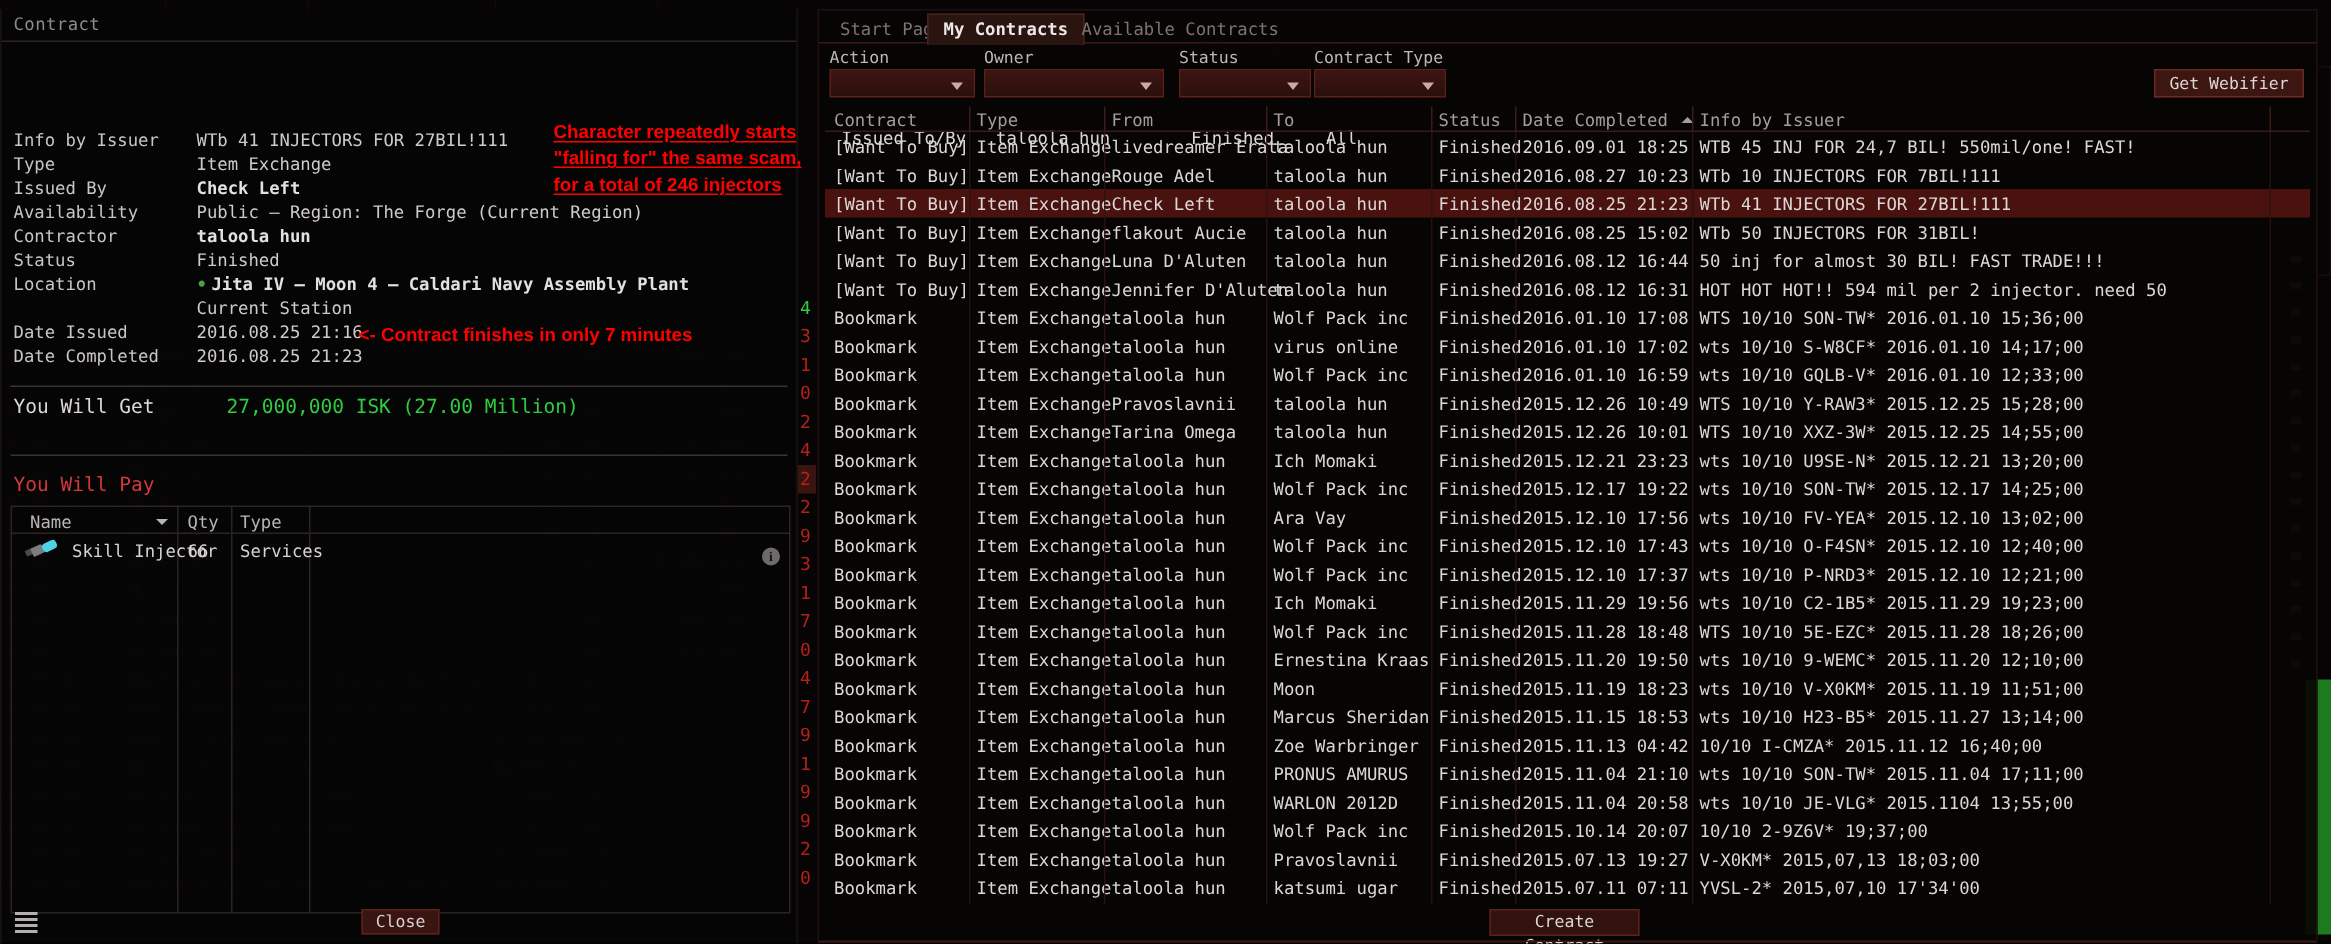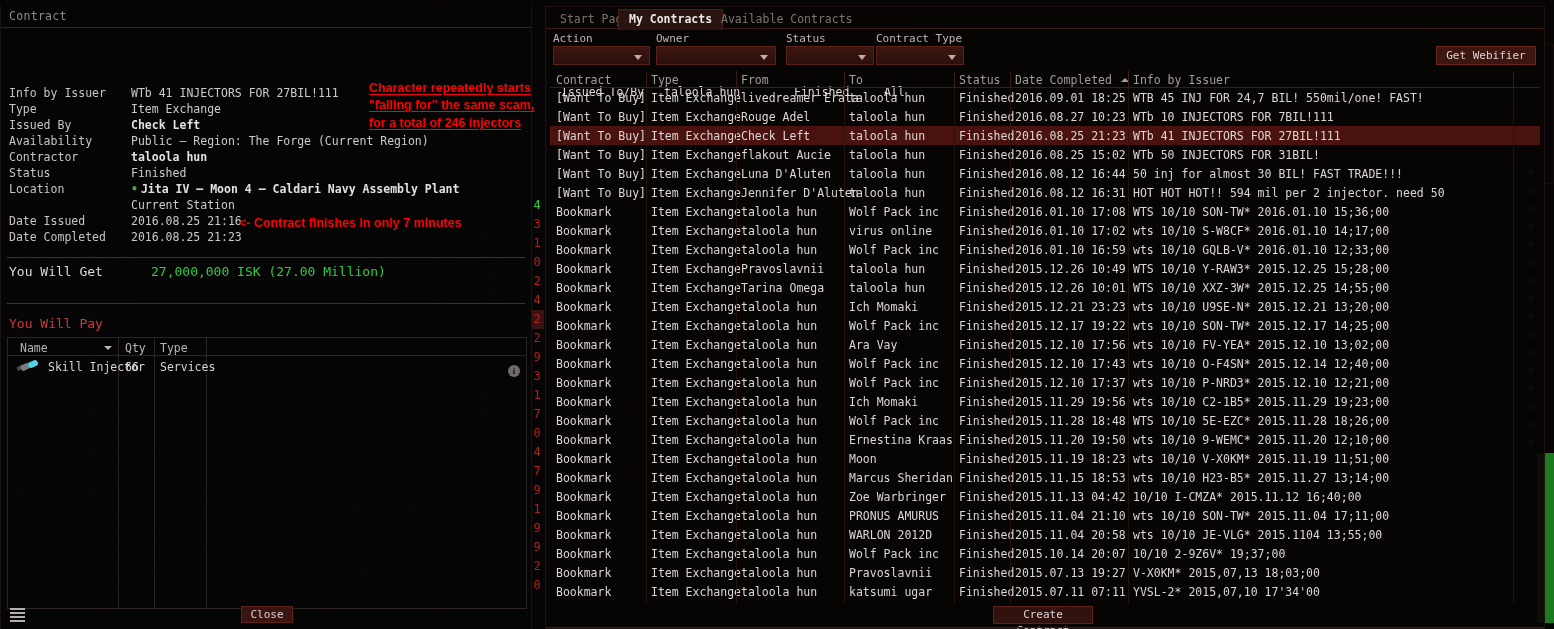--- a/index.html
+++ b/index.html
@@ -667,21 +667,21 @@
             <span class="td" style="left: 465px;">2015.12.10 17:56</span>
             <span class="td" style="left: 583px;">wts 10/10 FV-YEA* 2015.12.10 13;02;00</span>
           </div>
           <div class="ct-row">
             <span class="td" style="left: 6px;">Bookmark</span>
             <span class="td" style="left: 101px;">Item Exchange</span>
             <span class="td" style="left: 191px;">taloola hun</span>
             <span class="td" style="left: 299px;">Wolf Pack inc</span>
             <span class="td" style="left: 409px;">Finished</span>
             <span class="td" style="left: 465px;">2015.12.10 17:43</span>
-            <span class="td" style="left: 583px;">wts 10/10 O-F4SN* 2015.12.14 12;40;00</span>
+            <span class="td" style="left: 583px;">wts 10/10 O-F4SN* 2015.12.10 12;40;00</span>
           </div>
           <div class="ct-row">
             <span class="td" style="left: 6px;">Bookmark</span>
             <span class="td" style="left: 101px;">Item Exchange</span>
             <span class="td" style="left: 191px;">taloola hun</span>
             <span class="td" style="left: 299px;">Wolf Pack inc</span>
             <span class="td" style="left: 409px;">Finished</span>
             <span class="td" style="left: 465px;">2015.12.10 17:37</span>
             <span class="td" style="left: 583px;">wts 10/10 P-NRD3* 2015.12.10 12;21;00</span>
           </div>

